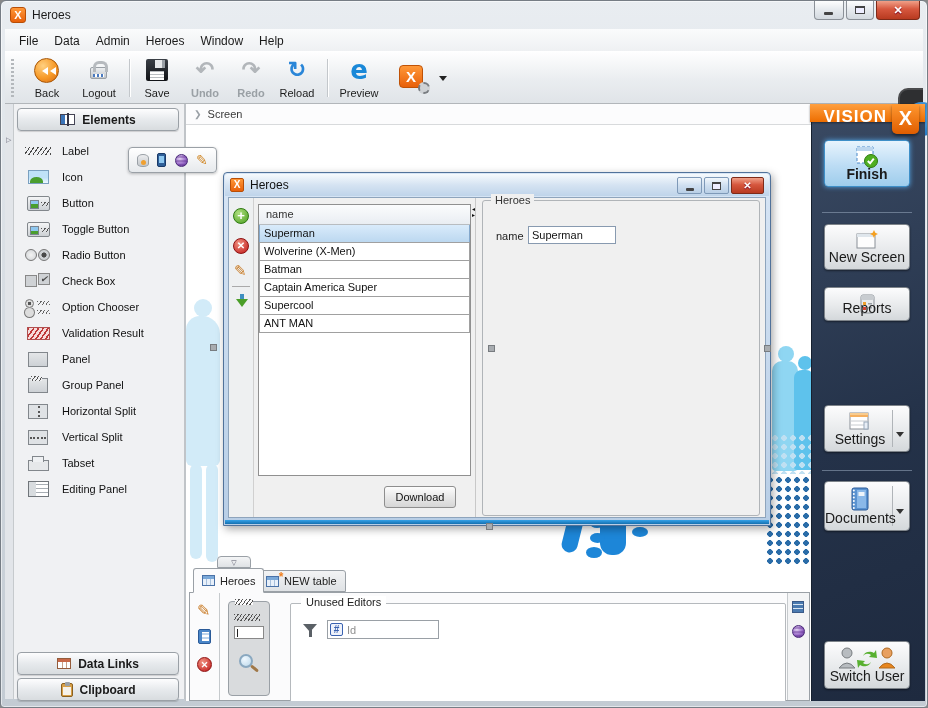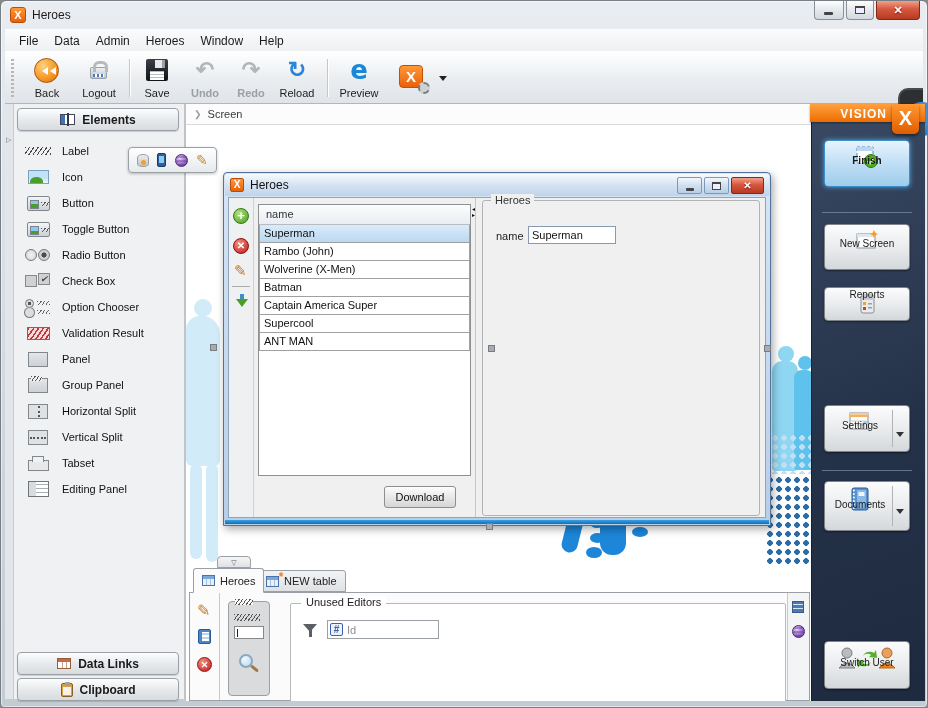--- a/index.html
+++ b/index.html
@@ -174,24 +174,24 @@
 .ic-funnel::after{content:"";position:absolute;left:6px;top:6px;width:3px;height:7px;background:#5a6066}
 .idfield{position:absolute;left:36px;top:16px;width:112px;height:19px;background:#fff;border:1px solid #9aa0a6;display:flex;align-items:center;gap:4px;padding-left:2px}
 .hashbadge{width:13px;height:13px;border:1px solid #3a62b0;border-radius:2px;color:#3a62b0;background:#eef2fb;font-size:10px;font-weight:bold;text-align:center;line-height:12px}
 .idtx{font-size:11px;color:#909090}
 .rstrip{position:absolute;right:0;top:0;bottom:0;width:22px;background:#f3f4f5;border-left:1px solid #c6cacd}
 .ic-stack{position:absolute;left:4px;top:8px;width:12px;height:12px;border:1px solid #3a5a88;background:repeating-linear-gradient(0deg,#4a7ab0 0 3px,#d8e4f0 3px 4px)}
 .rstrip .orb{position:absolute;left:4px;top:32px}
 
 .rsb{position:absolute;left:810px;top:103px;width:114px;height:597px;background:linear-gradient(160deg,#3a4a63,#243249 55%,#1e2a3f);border-left:1px solid #16202f}
 .vision{position:absolute;left:-2px;top:0;right:0;height:18px;background:linear-gradient(#ffa040,#ed6d00);box-shadow:0 1px 2px rgba(0,0,0,.4)}
-.vision .tx{position:absolute;right:38px;top:3px;color:#fff;font-size:12px;font-weight:bold;letter-spacing:1px}
+.vision .tx{position:absolute;right:38px;top:3px;color:#fff;font-size:17px;font-weight:bold;letter-spacing:1px}
 .xbadge{position:absolute;right:6px;top:0;width:27px;height:30px;background:linear-gradient(#ff9830,#e05d00);border-radius:0 0 5px 5px;box-shadow:0 2px 3px rgba(0,0,0,.45);color:#fff;font-weight:bold;font-size:20px;text-align:center;line-height:29px;z-index:2}
 .rbtn{position:absolute;left:12px;width:86px;background:linear-gradient(#fcfcfd,#e8eaec 55%,#d4d8db);border:1px solid #7e848a;border-radius:4px;box-shadow:0 1px 2px rgba(0,0,0,.45);text-align:center}
-.rbtn .rlbl{position:absolute;left:0;right:0;bottom:20px;font-size:10px;color:#1a1a1a}
+.rbtn .rlbl{position:absolute;left:0;right:0;bottom:4px;font-size:14px;color:#1a1a1a}
 .rbtn.active{background:linear-gradient(#e8f4fd,#bcdcf4 55%,#9ecdec);border-color:#3e8fc8;box-shadow:0 0 5px rgba(90,180,250,.8)}
 .rbtn.active .rlbl{font-weight:bold}
 .rbtn .icn{position:absolute;left:0;right:0;top:4px;display:flex;justify-content:center}
 .rbtn.has-dd::after{content:"";position:absolute;right:5px;top:50%;margin-top:3px;border:4px solid transparent;border-top:5px solid #333}
 .rbtn.has-dd::before{content:"";position:absolute;right:16px;top:4px;bottom:4px;width:1px;background:#b0b4b8}
 .rsep{position:absolute;left:10px;width:90px;height:1px;background:#8fa0b5;opacity:.6}
 
 .redx{width:15px;height:15px;border-radius:50%;background:radial-gradient(circle at 35% 30%,#f09080,#c01818);border:1px solid #8e1010;color:#fff;font-size:9px;font-weight:bold;text-align:center;line-height:14px;position:absolute}
 </style>
 </head>
@@ -444,21 +444,20 @@
           <span class="circ add">+</span>
           <span class="circ del">✕</span>
 
           <span class="pen">✎</span>
           <hr>
           <span class="ic-download"></span>
         </div>
         <div class="dtable">
           <div class="thead">name</div>
           <div class="trow sel">Superman</div>
-          <div class="trow">Rambo (John)</div>
           <div class="trow">Wolverine (X-Men)</div>
           <div class="trow">Batman</div>
           <div class="trow">Captain America Super</div>
           <div class="trow">Supercool</div>
           <div class="trow">ANT MAN</div>
         </div>
         <div class="split-arrs"><span>◂</span><br><span>▸</span></div>
         <div class="vsplit-line"></div>
         <div class="dl-btn">Download</div>
         <fieldset class="dfield">

